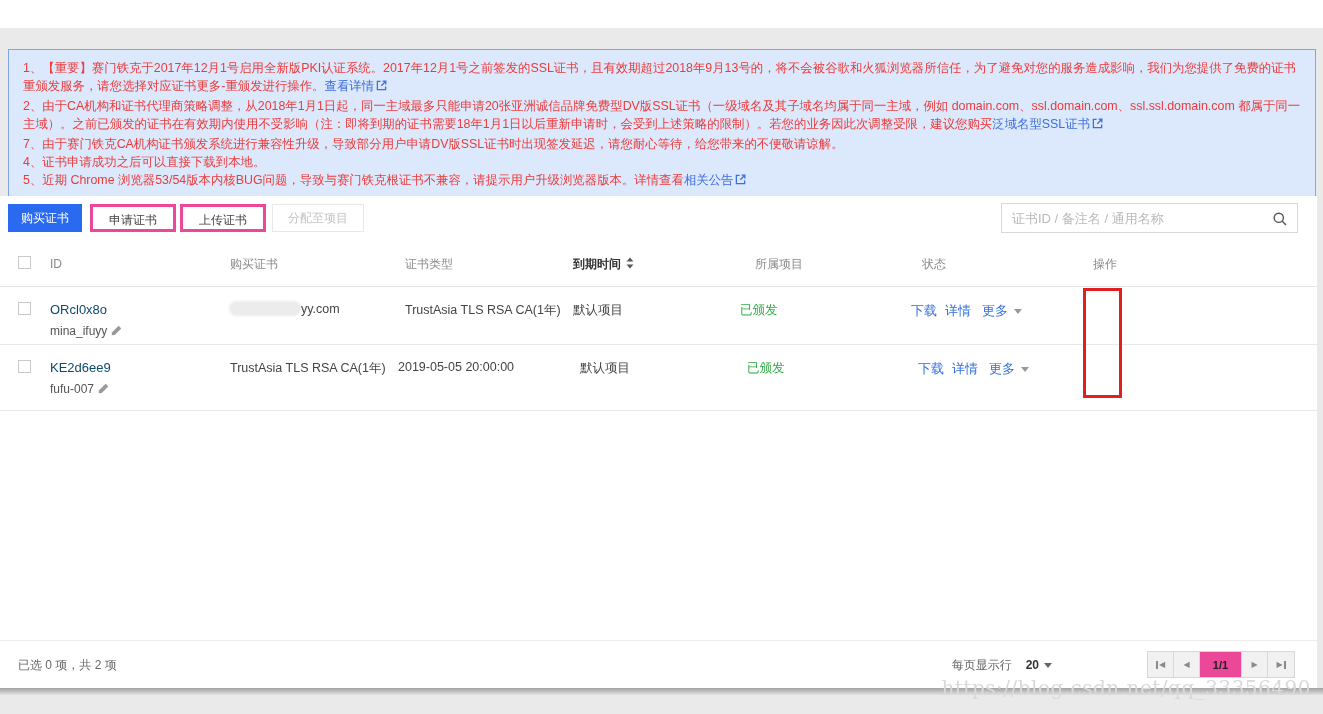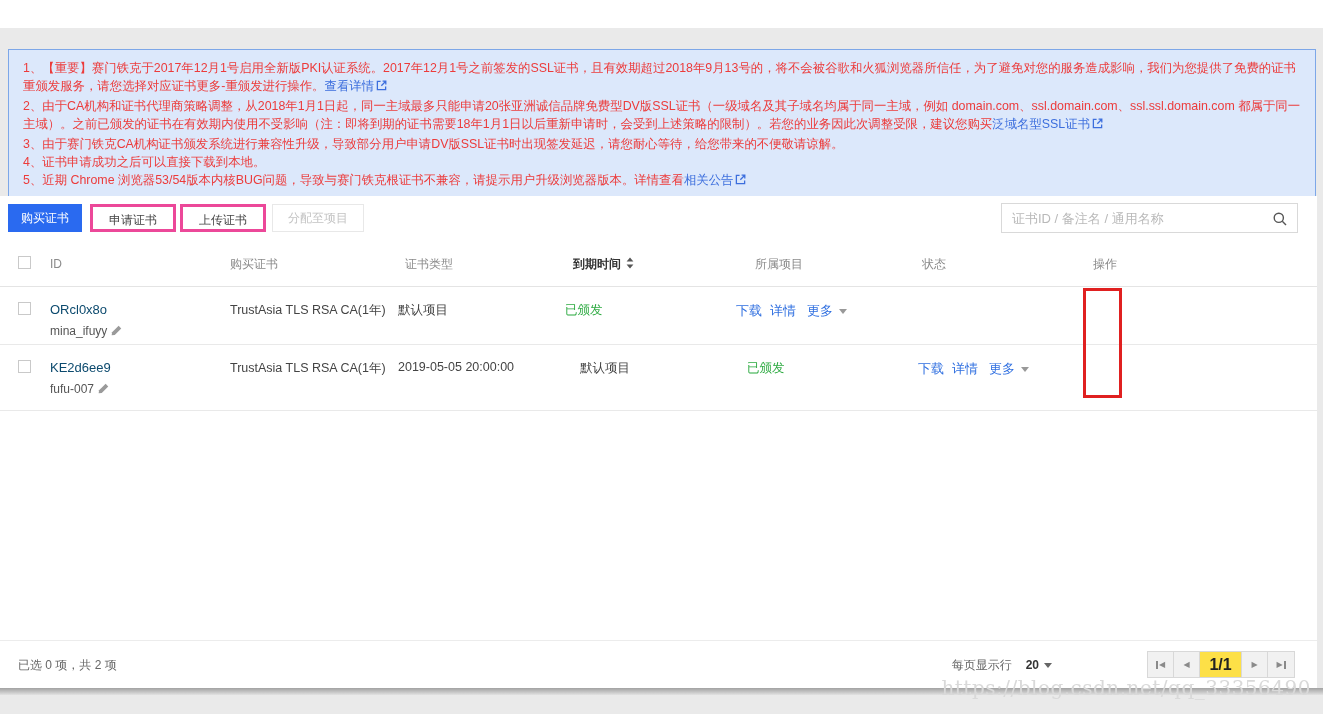--- a/index.html
+++ b/index.html
@@ -60,22 +60,22 @@
   
   .tfoot { position:absolute; left:0; right:0; top:444px; height:46px; border-top:1px solid #ececec; }
   .sel-summary { position:absolute; left:18px; top:16px; font-size:12px; color:#666; }
   .perpage { position:absolute; right:265px; top:16px; font-size:12px; color:#666; }
   .perpage b { color:#333; margin-left:14px; font-size:12px; }
   .perpage .caret { margin-left:5px; border-top-color:#666; }
   .pager { position:absolute; right:22px; top:10px; display:flex; height:27px;
     border:1px solid #d8d8d8; }
   .pager .pbtn { width:26px; height:25px; background:#f1f1f1; border-right:1px solid #d8d8d8;
     display:flex; align-items:center; justify-content:center; color:#8a8a8a; font-size:8px; cursor:pointer; }
-  .pager .pcur { width:42px; height:25px; background:#fde047; border-right:1px solid #d8d8d8;
-    display:flex; align-items:center; justify-content:center; font-size:16px; font-weight:700; color:#222; }
+  .pager .pcur { width:42px; height:25px; background:#ec4899; border-right:1px solid #d8d8d8;
+    display:flex; align-items:center; justify-content:center; font-size:11px; font-weight:700; color:#222; }
   .pager .pbtn:last-child { border-right:0; }
   .pbar { display:inline-block; width:2px; height:8px; background:#8a8a8a; }
   .pbar.l { margin-right:1px; } .pbar.r { margin-left:1px; }
 
   
   .annot-box { position:absolute; left:1083px; top:288px; width:39px; height:110px;
     border:3px solid #e02020; pointer-events:none; z-index:5; }
   .bottom-strip { position:absolute; left:0; top:688px; width:1323px; height:7px;
     background:linear-gradient(180deg,#a2a2a2 0%,#c4c4c4 55%,#e2e2e2 100%); }
   .watermark { position:absolute; right:12px; top:676px; font-family:"DejaVu Serif",serif;
@@ -89,21 +89,21 @@
 
   <div class="notice">
     <div class="nline"><span>1、【重要】赛门铁克于2017年12月1号启用全新版PKI认证系统。2017年12月1号之前签发的SSL证书，且有效期超过2018年9月13号的，将不会被谷歌和火狐浏览器所信任，为了避免对您的服务造成影响，我们为您提供了免费的证书重颁发服务，请您选择对应证书更多-重颁发进行操作。</span><a href="#">查看详情</a><span class="ext-icon"><svg width="11" height="11" viewBox="0 0 12 12">
             <path d="M10.5 7v3.5h-9v-9H5" fill="none" stroke="#3c6edd" stroke-width="1.4"></path>
             <path d="M7.2 1.3h3.5v3.5M10.4 1.6L5.8 6.2" fill="none" stroke="#3c6edd" stroke-width="1.4"></path>
           </svg></span></div>
     <div class="nline"><span>2、由于CA机构和证书代理商策略调整，从2018年1月1日起，同一主域最多只能申请20张亚洲诚信品牌免费型DV版SSL证书（一级域名及其子域名均属于同一主域，例如 domain.com、ssl.domain.com、ssl.ssl.domain.com 都属于同一主域）。之前已颁发的证书在有效期内使用不受影响（注：即将到期的证书需要18年1月1日以后重新申请时，会受到上述策略的限制）。若您的业务因此次调整受限，建议您购买</span><a href="#">泛域名型SSL证书</a><span class="ext-icon"><svg width="11" height="11" viewBox="0 0 12 12">
             <path d="M10.5 7v3.5h-9v-9H5" fill="none" stroke="#3c6edd" stroke-width="1.4"></path>
             <path d="M7.2 1.3h3.5v3.5M10.4 1.6L5.8 6.2" fill="none" stroke="#3c6edd" stroke-width="1.4"></path>
           </svg></span></div>
-    <div class="nline">3、由于赛门铁克CA机构证书颁发系统进行兼容性升级，导致部分用户申请DV版SSL证书时出现签发延迟，请您耐心等待，给您带来的不便敬请谅解。</div>
+    <div class="nline">7、由于赛门铁克CA机构证书颁发系统进行兼容性升级，导致部分用户申请DV版SSL证书时出现签发延迟，请您耐心等待，给您带来的不便敬请谅解。</div>
     <div class="nline">4、证书申请成功之后可以直接下载到本地。</div>
     <div class="nline"><span>5、近期 Chrome 浏览器53/54版本内核BUG问题，导致与赛门铁克根证书不兼容，请提示用户升级浏览器版本。详情查看</span><a href="#">相关公告</a><span class="ext-icon"><svg width="11" height="11" viewBox="0 0 12 12">
             <path d="M10.5 7v3.5h-9v-9H5" fill="none" stroke="#3c6edd" stroke-width="1.4"></path>
             <path d="M7.2 1.3h3.5v3.5M10.4 1.6L5.8 6.2" fill="none" stroke="#3c6edd" stroke-width="1.4"></path>
           </svg></span></div>
   </div>
 
   <div class="panel">
 
     <div class="toolbar">
@@ -135,20 +135,21 @@
     </div>
 
     <div class="trow r1">
       <div class="c1"><span class="cb"></span></div>
       <div class="c2">
         <a href="#" class="id-link">ORcl0x8o</a>
         <div class="remark"><span>mina_ifuyy</span><span class="pencil"><svg width="11" height="11" viewBox="0 0 12 12">
                 <path d="M8.3 0.8l2.9 2.9-7.1 7.1-3.4 0.5 0.5-3.4z" fill="#9a9a9a"></path>
               </svg></span></div>
       </div>
+      <div class="c3"><span class="blur-pill pill-lg"></span><span>yy.com</span></div>
       <div class="c4">TrustAsia TLS RSA CA(1年)</div>
       <div class="c6">默认项目</div>
       <div class="c7 status-ok">已颁发</div>
       <div class="c8">
         <a href="#" class="op-link" style="margin-right:8px;">下载</a><a href="#" class="op-link">详情</a><a href="#" class="op-link" style="margin-right:6px;">更多</a><span class="caret"></span>
       </div>
     </div>
 
     <div class="trow r2">
       <div class="c1"><span class="cb"></span></div>

